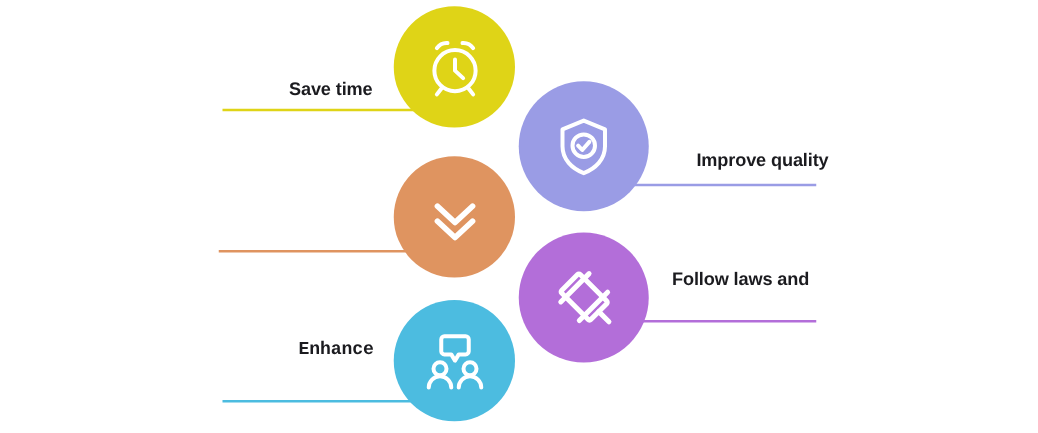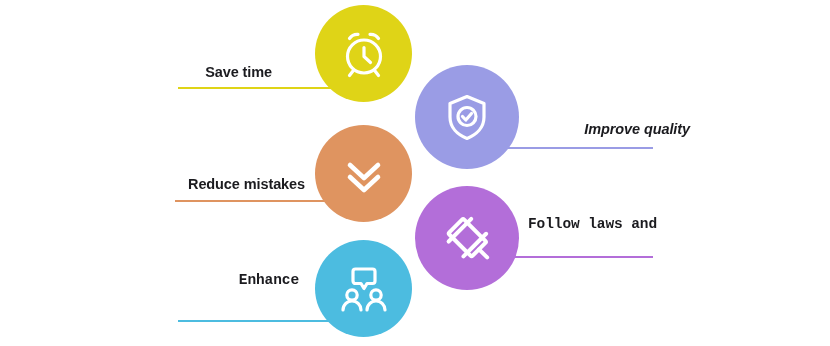--- a/index.html
+++ b/index.html
@@ -30,40 +30,40 @@
   }
   .label {
     position: absolute;
     font-size: 14.5px;
     font-weight: bold;
     color: #1b1b1f;
     line-height: 1.35;
     letter-spacing: -0.1px;
   }
   .label.right-align { text-align: right; }
-  .label.center-align { text-align: center; font-family: Liberation Mono, monospace; }
-  .label.left-align { text-align: right; font-style: italic; }
+  .label.center-align { text-align: center; }
+  .label.left-align { text-align: center; }
   .icon-svg { display: block; }
 
   
   #circle-save-time        { left: 315px; top: 5px;   width: 97px; height: 97px; }
   #circle-improve-quality  { left: 415px; top: 65px;  width: 104px; height: 104px; }
   #circle-reduce-mistakes  { left: 315px; top: 125px; width: 97px; height: 97px; }
   #circle-follow-laws      { left: 415px; top: 186px; width: 104px; height: 104px; }
   #circle-enhance-comm     { left: 315px; top: 240px; width: 97px; height: 97px; }
 
   
   #connector-save-time       { left: 178px; top: 87px;  width: 160px; }
   #connector-improve-quality { left: 498px; top: 147px; width: 155px; }
   #connector-reduce-mistakes { left: 175px; top: 200px; width: 163px; }
   #connector-follow-laws     { left: 500px; top: 256px; width: 153px; }
   #connector-enhance-comm    { left: 178px; top: 320px; width: 160px; }
 
   
-  #label-save-time        { left: 138px; top: 63px;  width: 134px; }
+  #label-save-time        { left: 164px; top: 63px;  width: 134px; }
   #label-improve-quality  { left: 530px; top: 120px; width: 160px; }
   #label-reduce-mistakes  { left: 160px; top: 175px; width: 145px; }
   #label-follow-laws      { left: 520px; top: 215px; width: 145px; }
   #label-enhance-comm     { left: 164px; top: 271px; width: 135px; font-family: Liberation Mono, monospace; }
 </style>
 </head>
 <body>
 
 <div id="infographic">
 
@@ -94,23 +94,20 @@
     <svg class="icon-svg" width="56" height="56" viewBox="0 0 56 56" fill="none" stroke="#ffffff" stroke-width="3.2" stroke-linecap="round" stroke-linejoin="round">
       <path d="M28 7.5 L45 14.5 L45 28 C45 38.5 37.5 45.8 28 49.5
                C18.5 45.8 11 38.5 11 28 L11 14.5 Z"></path>
       <circle cx="28" cy="27.5" r="9"></circle>
       <path d="M23.5 27.5 L26.8 31 L32.5 24.5"></path>
     </svg>
   </div>
 
   <div class="connector" id="connector-reduce-mistakes" style="background:#df9460;"></div>
 
-  <div class="label right-align" id="label-reduce-mistakes">
-    <span>Reduce mistakes</span>
-  </div>
 
   <div class="circle" id="circle-reduce-mistakes" style="background:#df9460;">
     <svg class="icon-svg" width="52" height="52" viewBox="0 0 52 52" fill="none" stroke="#ffffff" stroke-width="4.6" stroke-linecap="round" stroke-linejoin="round">
       <path d="M12 17 L26 30 L40 17"></path>
       <path d="M12 29 L26 42 L40 29"></path>
     </svg>
   </div>
 
   <div class="connector" id="connector-follow-laws" style="background:#b36ed9;"></div>
 

